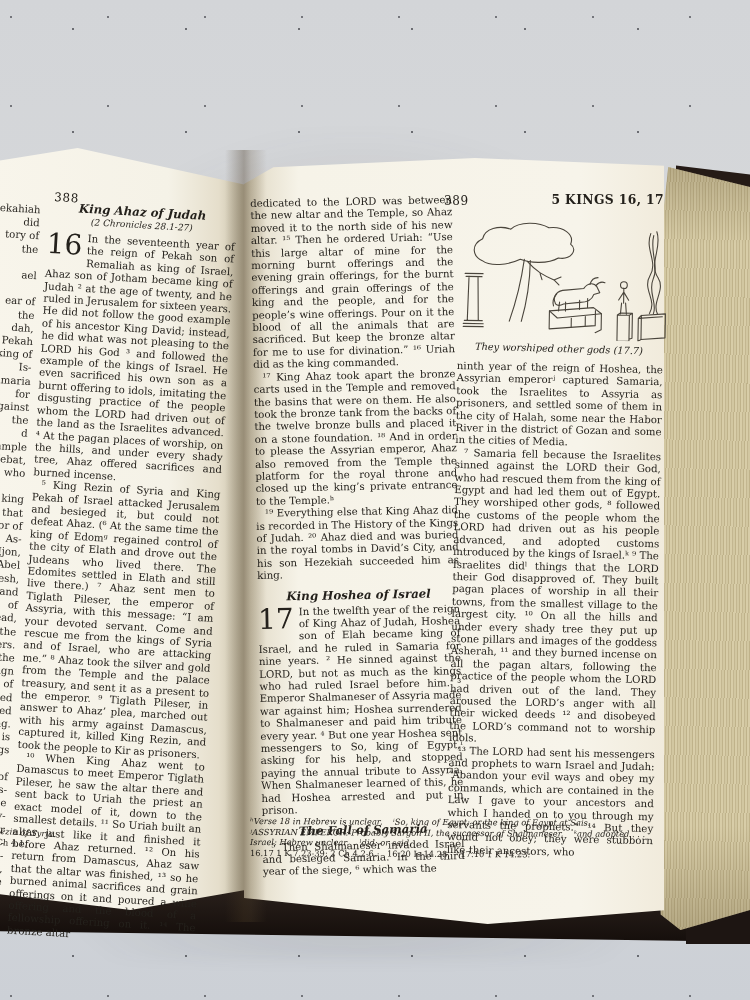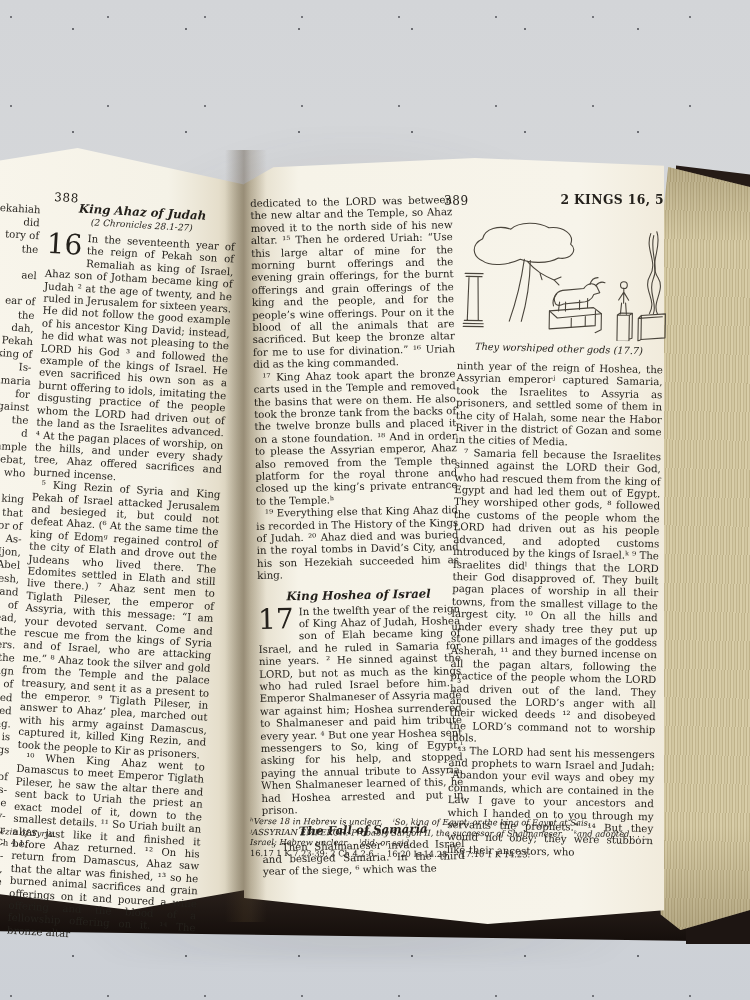--- a/index.html
+++ b/index.html
@@ -138,21 +138,21 @@
       <p class="bt ind">⁵ King Rezin of Syria and King Pekah of Israel attacked Jerusalem and besieged it, but could not defeat Ahaz. (⁶ At the same time the king of Edomᵍ regained control of the city of Elath and drove out the Judeans who lived there. The Edomites settled in Elath and still live there.) ⁷ Ahaz sent men to Tiglath Pileser, the emperor of Assyria, with this message: “I am your devoted servant. Come and rescue me from the kings of Syria and of Israel, who are attacking me.” ⁸ Ahaz took the silver and gold from the Temple and the palace treasury, and sent it as a present to the emperor. ⁹ Tiglath Pileser, in answer to Ahaz’ plea, marched out with his army against Damascus, captured it, killed King Rezin, and took the people to Kir as prisoners.</p>
       <p class="bt ind">¹⁰ When King Ahaz went to Damascus to meet Emperor Tiglath Pileser, he saw the altar there and sent back to Uriah the priest an exact model of it, down to the smallest details. ¹¹ So Uriah built an altar just like it and finished it before Ahaz returned. ¹² On his return from Damascus, Ahaz saw that the altar was finished, ¹³ so he burned animal sacrifices and grain offerings on it and poured a wine offering and the blood of a fellowship offering on it. ¹⁴ The bronze altar</p>
     </div>
     <div class="lp-foot">
       <div class="fn it">ew King Rezin of Syria.</div>
       <div class="fn">27.1-2; 2 Ch 4.1.</div>
     </div>
   </div>
 
   <div class="rp-pagenum txt">389</div>
-  <div class="rp-runhead txt">2 KINGS 16, 5</div>
+  <div class="rp-runhead txt">5 KINGS 16, 17</div>
 
   <div class="rp-col1 txt">
     <p class="bt">dedicated to the LORD was between the new altar and the Temple, so Ahaz moved it to the north side of his new altar. ¹⁵ Then he ordered Uriah: “Use this large altar of mine for the morning burnt offerings and the evening grain offerings, for the burnt offerings and grain offerings of the king and the people, and for the people’s wine offerings. Pour on it the blood of all the animals that are sacrificed. But keep the bronze altar for me to use for divination.” ¹⁶ Uriah did as the king commanded.</p>
     <p class="bt ind">¹⁷ King Ahaz took apart the bronze carts used in the Temple and removed the basins that were on them. He also took the bronze tank from the backs of the twelve bronze bulls and placed it on a stone foundation. ¹⁸ And in order to please the Assyrian emperor, Ahaz also removed from the Temple the platform for the royal throne and closed up the king’s private entrance to the Temple.ʰ</p>
     <p class="bt ind">¹⁹ Everything else that King Ahaz did is recorded in The History of the Kings of Judah. ²⁰ Ahaz died and was buried in the royal tombs in David’s City, and his son Hezekiah succeeded him as king.</p>
     <div class="sec-h">King Hoshea of Israel</div>
     <p class="bt"><span class="chap">17</span><span>In the twelfth year of the reign of King Ahaz of Judah, Hoshea son of Elah became king of Israel, and he ruled in Samaria for nine years. ² He sinned against the LORD, but not as much as the kings who had ruled Israel before him. ³ Emperor Shalmaneser of Assyria made war against him; Hoshea surrendered to Shalmaneser and paid him tribute every year. ⁴ But one year Hoshea sent messengers to So, king of Egypt,ⁱ asking for his help, and stopped paying the annual tribute to Assyria. When Shalmaneser learned of this, he had Hoshea arrested and put in prison.</span></p>
     <div class="sec-h">The Fall of Samaria</div>
     <p class="bt ind">⁵ Then Shalmaneser invaded Israel and besieged Samaria. In the third year of the siege, ⁶ which was the</p>
   </div>

